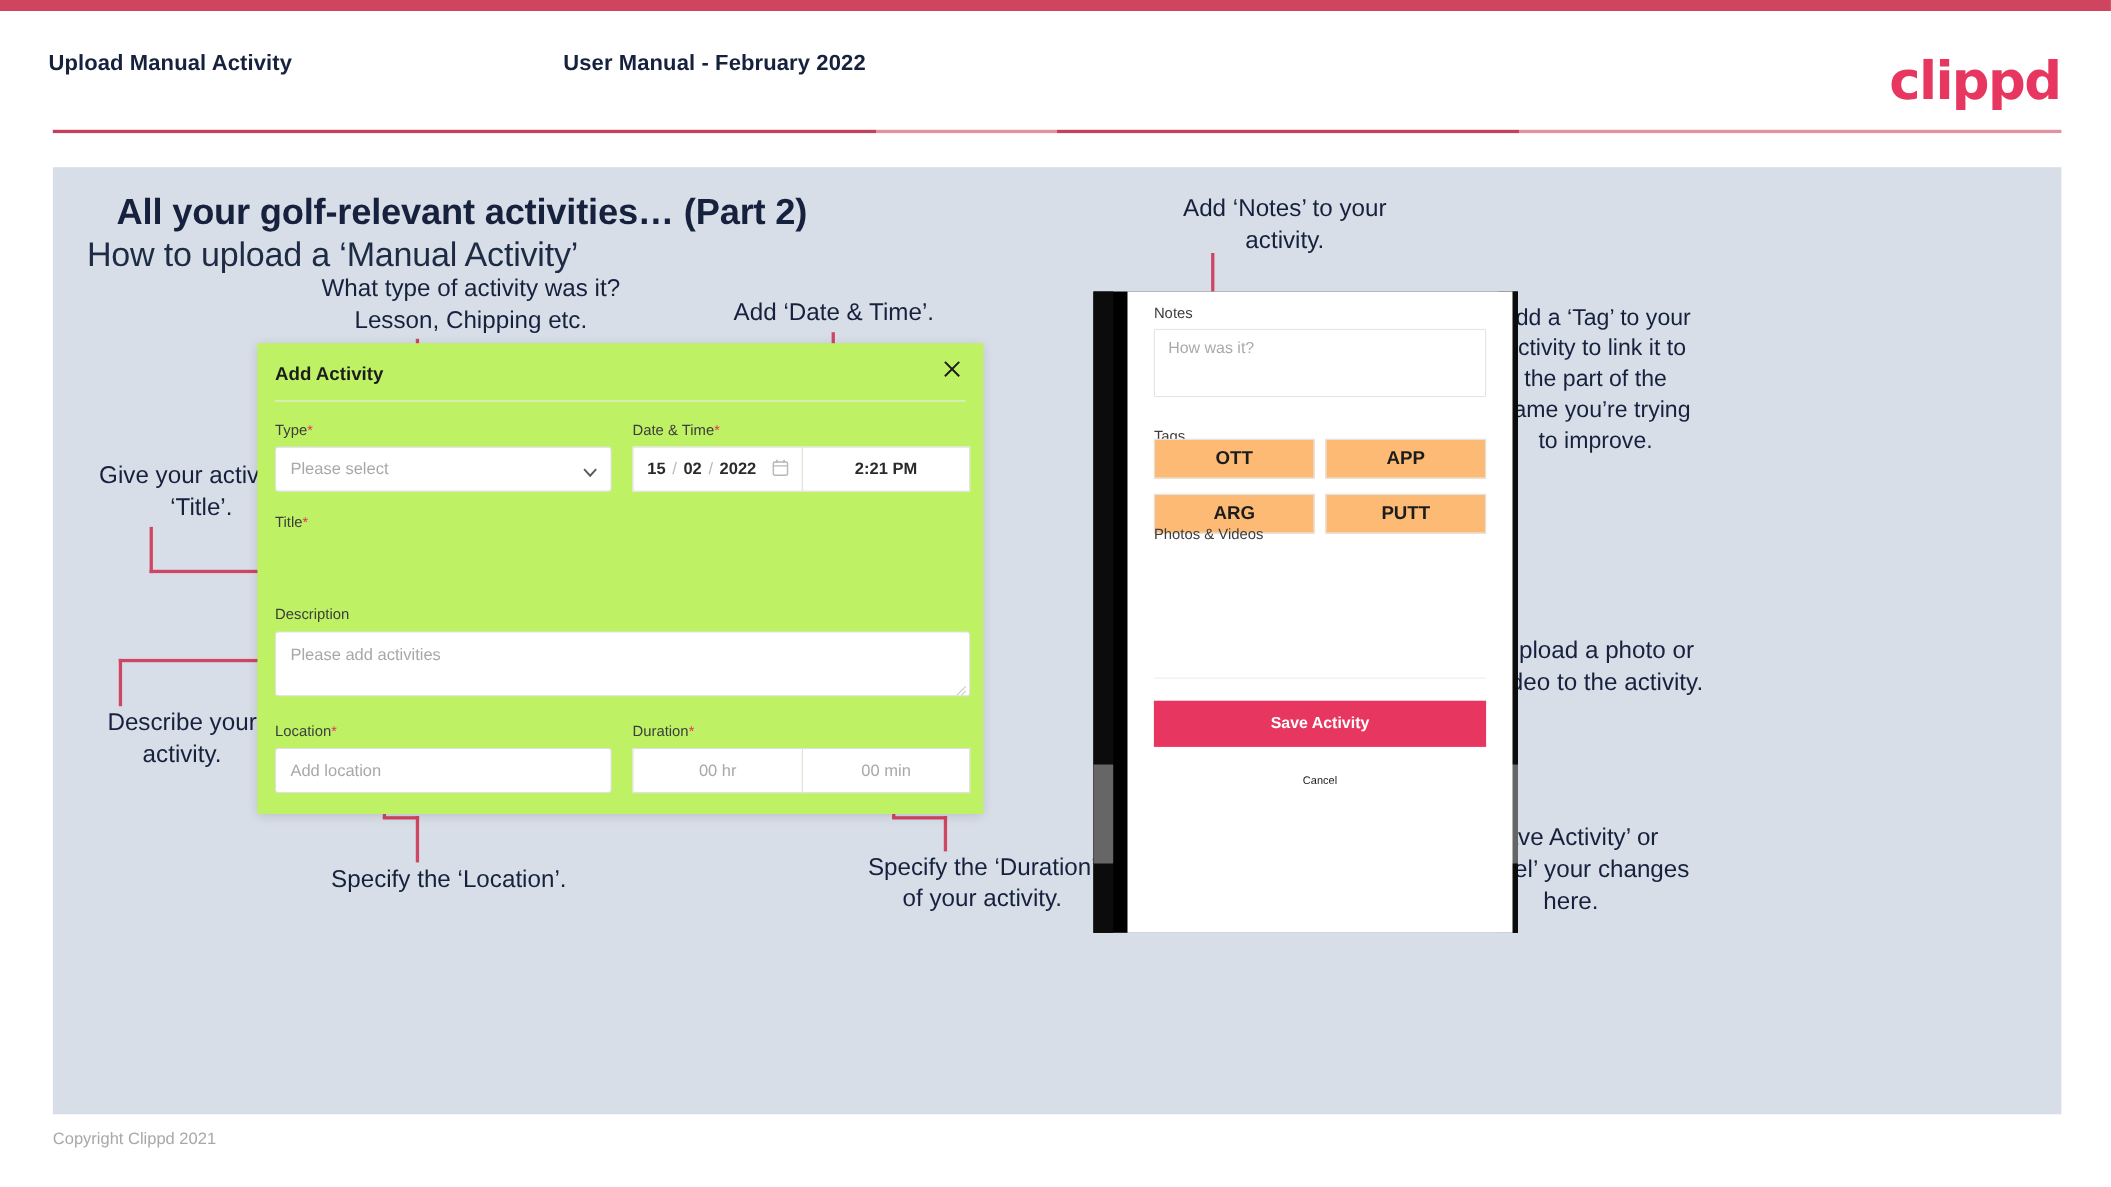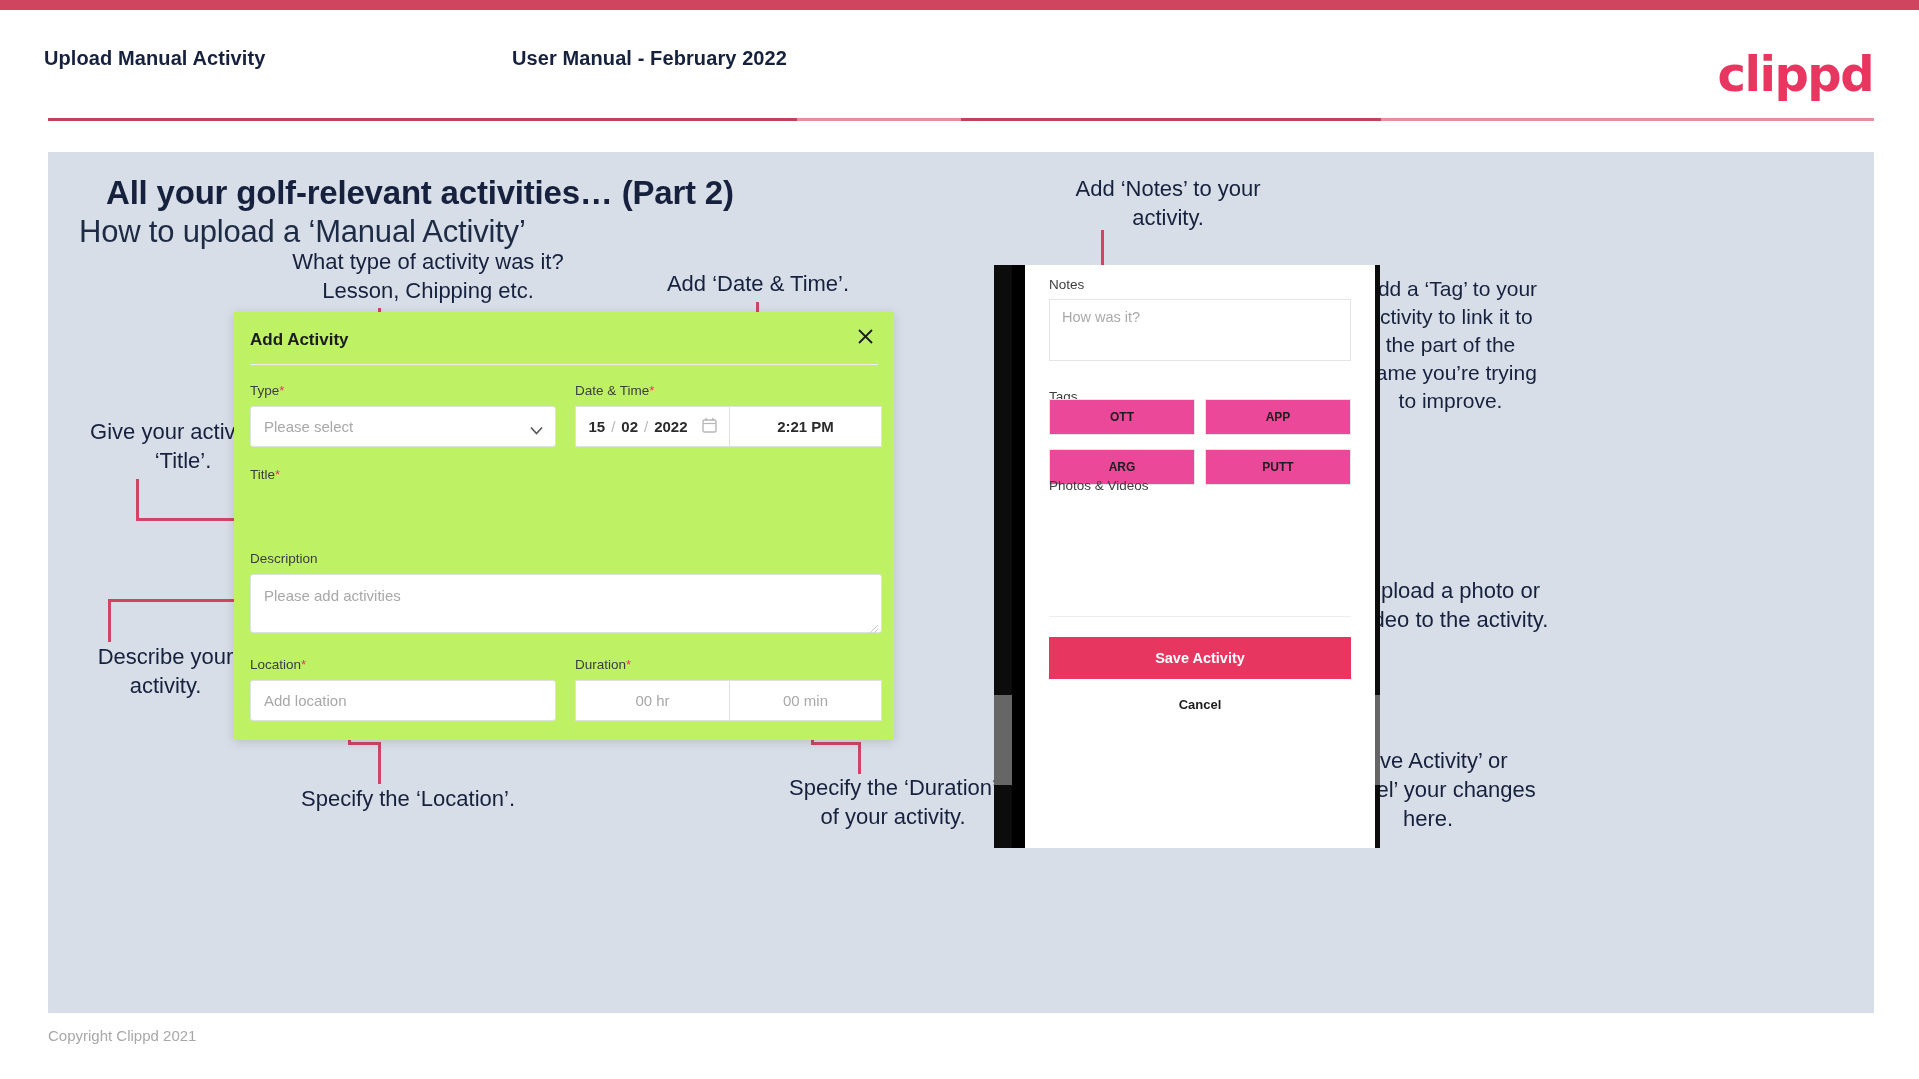--- a/index.html
+++ b/index.html
@@ -146,41 +146,41 @@
   .phone-sb-grey-r { position:absolute; right:0; top:430px; width:18px; height:90px; background:#666; }
 
   .p-label { position: absolute; font-size: 13.5px; color: #3d3d3d; }
   .p-notes {
     position: absolute; left: 24px; top: 34px; width: 302px; height: 62px;
     border: 1px solid #e5e5e5; font-size: 14.5px; color: #aaa;
     padding: 9px 12px;
   }
   .p-tag {
     position: absolute; width: 146px; height: 36px;
-    border: 1px solid #e4e4e4; background: #ec4899;
+    border: 1px solid #e4e4e4; background: #fdba74;
     display: flex; align-items: center; justify-content: center;
-    font-size: 12px; font-weight: 700; color: #1c1c1c; text-align: right;
+    font-size: 17px; font-weight: 700; color: #1c1c1c; text-align: right;
   }
   .p-drop {
     position: absolute; left: 24px; top: 236px; width: 302px; height: 92px;
     border: 1px solid #ededed; background: #fff;
     display: flex; flex-direction: column; align-items: center; justify-content: center;
   }
   .p-drop-txt { font-size: 11.5px; color: #b2b2b2; text-align: center; line-height: 17px; margin-top: 7px; }
   .p-hr { position: absolute; left: 24px; top: 351px; width: 302px; height: 1px; background: #ededed; }
   .p-save {
     position: absolute; left: 24px; top: 372px; width: 302px; height: 42px;
     background: #e7365f; color: #fff; font-size: 14.5px; font-weight: 700;
     display: flex; align-items: center; justify-content: center; border: none; cursor: pointer;
     font-family: "Liberation Sans", sans-serif;
   }
   .p-cancel {
     position: absolute; left: 24px; top: 432px; width: 302px; height: 26px;
-    color: #1c1c1c; font-size: 13px; font-weight: 700;
-    display: flex; align-items: flex-start; justify-content: center; cursor: pointer;
+    color: #1c1c1c; font-size: 10px; font-weight: 400;
+    display: flex; align-items: center; justify-content: center; cursor: pointer;
   }
 
   .footer {
     position: absolute; left: 48px; top: 1027px;
     font-size: 15px; color: #a8a8a8;
   }
 </style>
 </head>
 <body>
 

